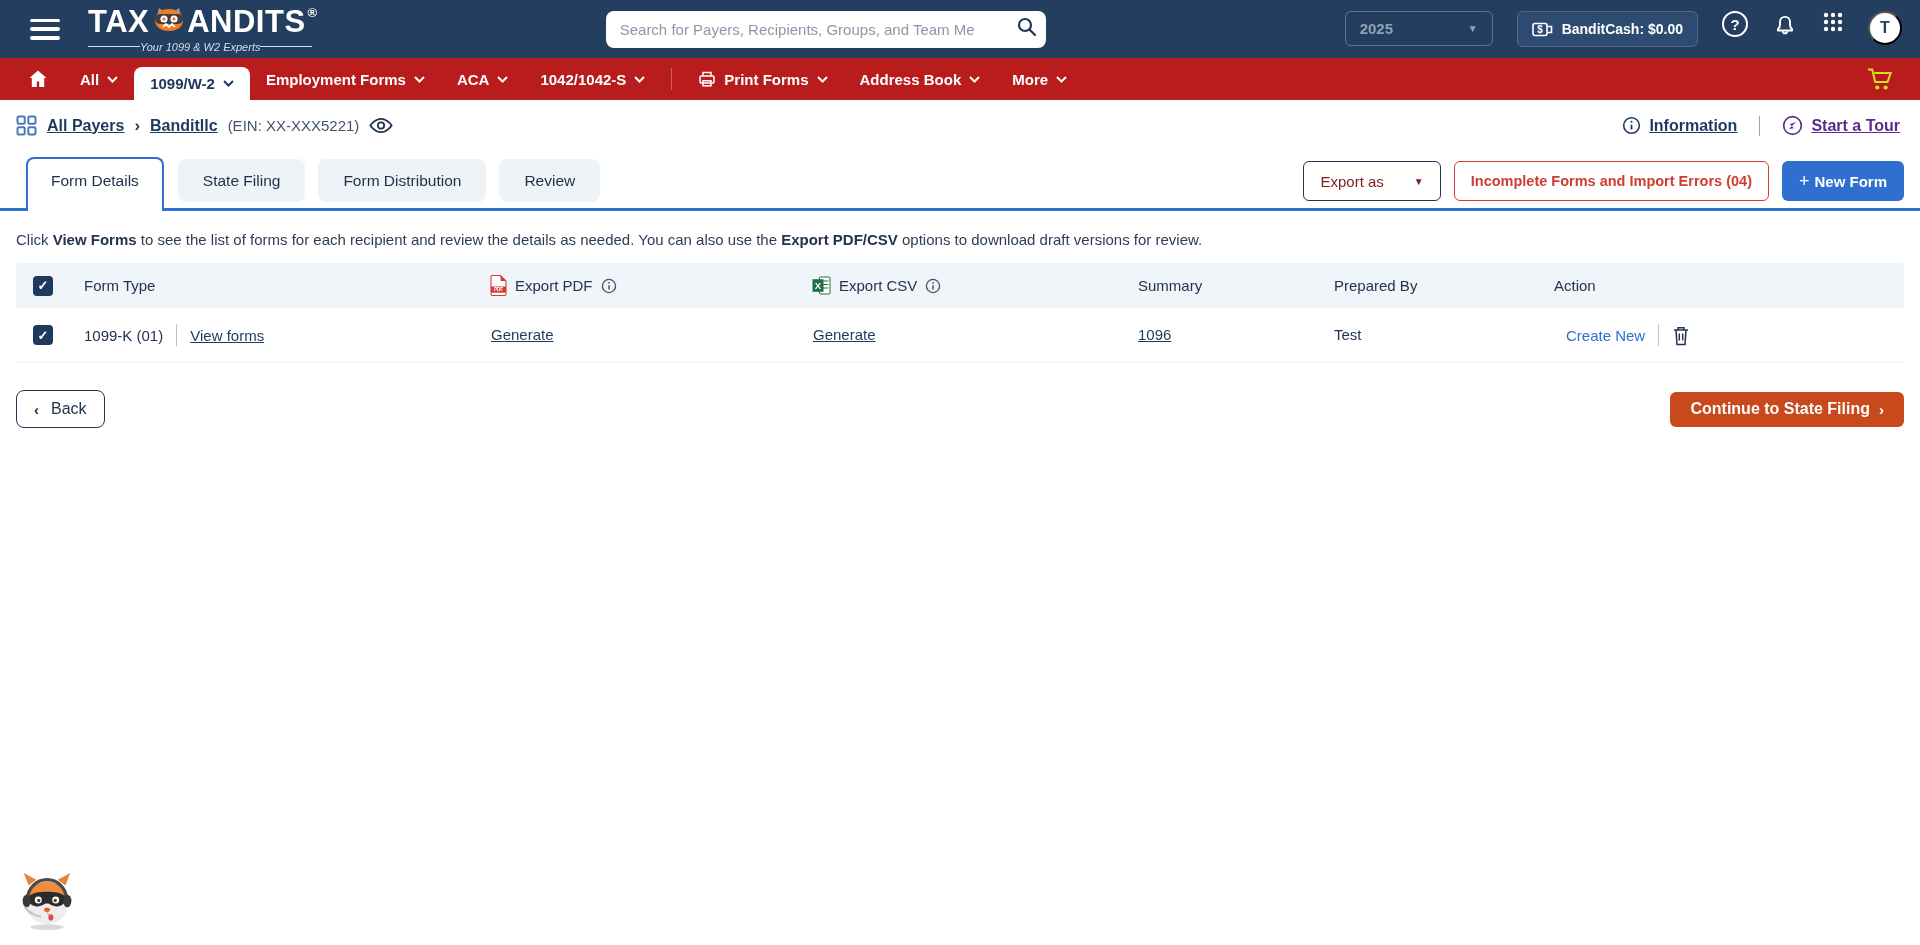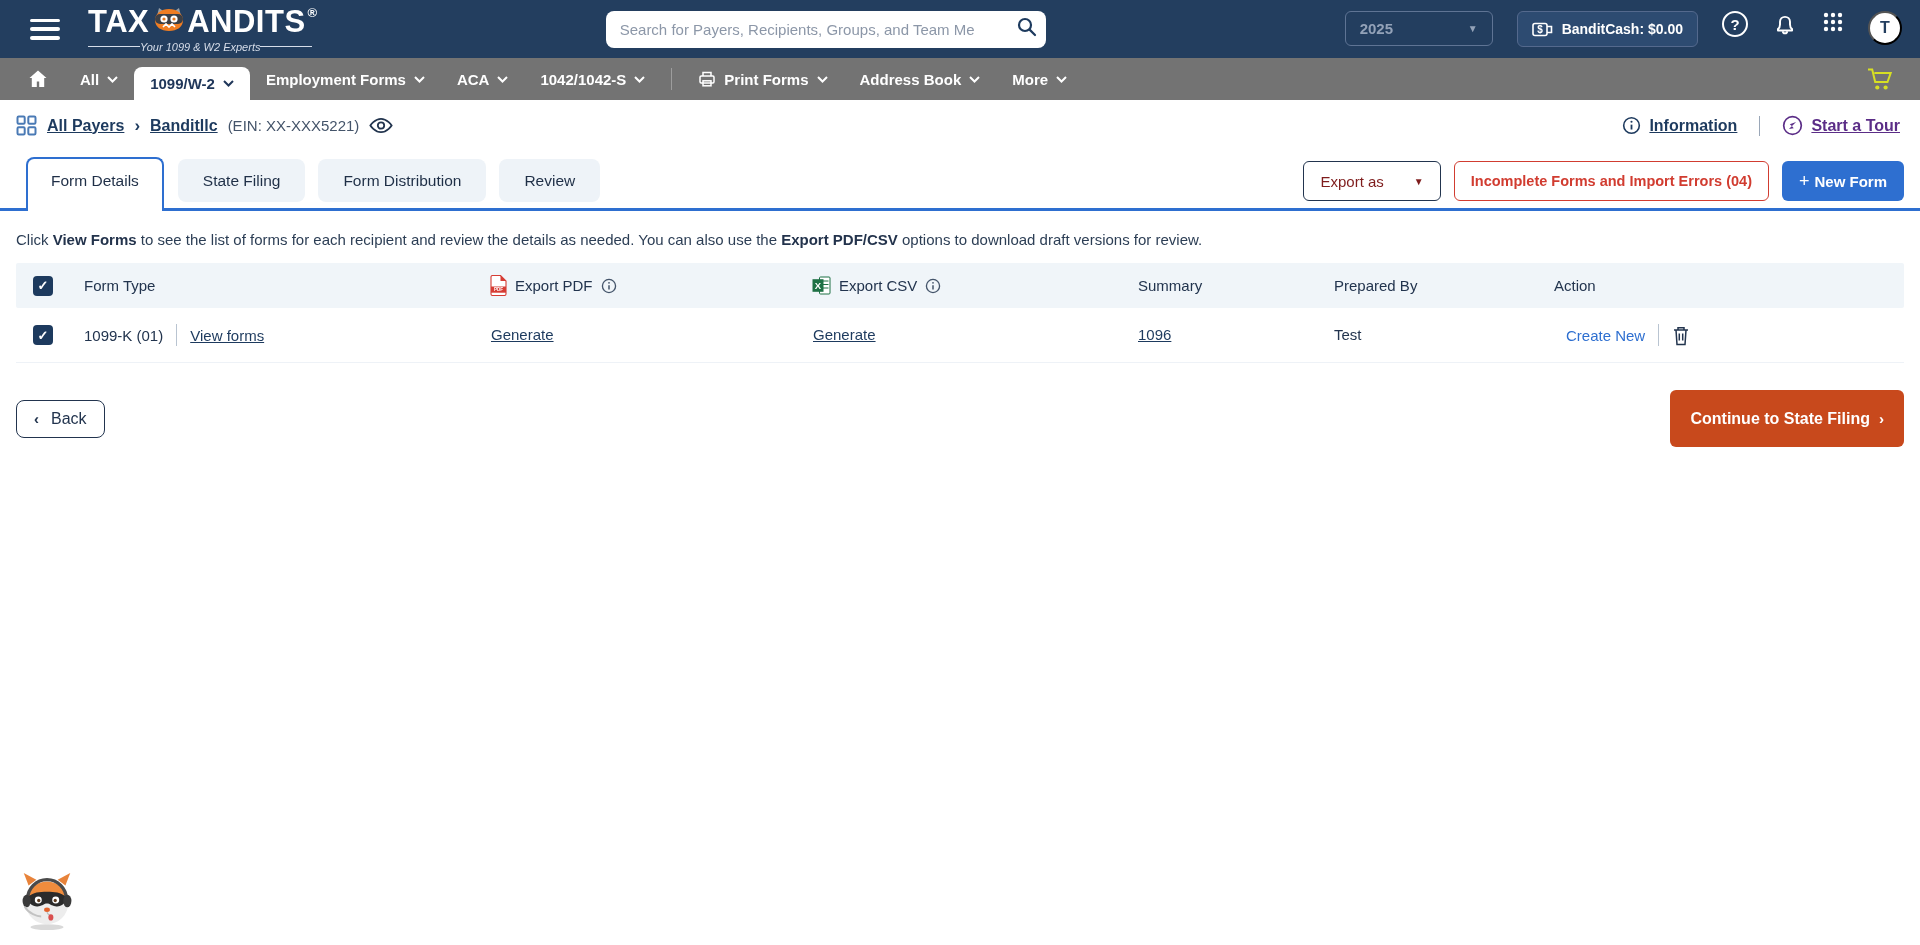--- a/index.html
+++ b/index.html
@@ -25,21 +25,21 @@
 
   .top-right { margin-left: auto; display: flex; align-items: flex-start; gap: 24px; }
   .year-select { width: 148px; height: 35px; border: 1px solid #5f7494; border-radius: 6px; display: flex; align-items: center; justify-content: space-between; padding: 0 14px; color: #93a2b8; font-weight: bold; font-size: 15px; cursor: pointer; background: transparent; }
   .year-caret { font-size: 10px; color: #93a2b8; }
   .bandit-cash { height: 36px; background: #2d4b71; border: 1px solid #54698d; border-radius: 6px; display: flex; align-items: center; gap: 9px; padding: 0 14px; color: #fff; font-weight: bold; font-size: 14px; cursor: pointer; }
   .icon-btn { background: none; border: none; cursor: pointer; display: flex; align-items: center; }
   .help-circle { width: 26px; height: 26px; border: 2px solid #fff; border-radius: 50%; color: #fff; font-weight: bold; font-size: 15px; display: flex; align-items: center; justify-content: center; }
   .avatar { width: 34px; height: 34px; border-radius: 50%; background: #fff; color: #233e5f; font-weight: bold; font-size: 16px; display: flex; align-items: center; justify-content: center; cursor: pointer; }
 
   
-  .navbar { height: 42px; background: #737373; display: flex; align-items: stretch; padding: 0 18px; }
+  .navbar { height: 42px; background: #b91c1c; display: flex; align-items: stretch; padding: 0 18px; }
   .nav-item { display: flex; align-items: center; gap: 8px; color: #fff; font-weight: 600; font-size: 15px; padding: 0 16px; cursor: pointer; background: none; border: none; white-space: nowrap; font-family: "Liberation Sans", sans-serif; }
   .nav-home { padding: 0 16px 0 10px; }
   .nav-item.active-pill { background: #fff; color: #20375a; border-radius: 8px 8px 0 0; margin-top: 9px; }
   .nav-divider { width: 1px; background: rgba(255,255,255,.3); margin: 10px 10px; }
   .nav-cart { margin-left: auto; display: flex; align-items: center; background: none; border: none; cursor: pointer; padding-right: 8px; }
 
   
   .breadcrumb-row { display: flex; align-items: center; padding: 15px 20px 9px 16px; }
   .crumb-left { display: flex; align-items: center; gap: 10px; }
   .crumb-link { color: #1d3a5e; font-weight: 600; font-size: 16px; text-decoration: underline; cursor: pointer; }
@@ -84,21 +84,21 @@
   .cell-pdf, .cell-csv { padding-left: 11px; }
   .cell-action { display: flex; align-items: center; padding-left: 24px; }
   .create-new { color: #2e6fd0; font-size: 15px; text-decoration: none; cursor: pointer; background: none; border: none; font-family: "Liberation Sans", sans-serif; }
   .trash-btn { background: none; border: none; cursor: pointer; display: flex; align-items: center; }
   .plain-text { font-size: 15px; color: #22344e; }
 
   
   .footer-row { display: flex; justify-content: space-between; align-items: center; margin: 27px 16px 0; }
   .btn-back { height: 38px; border: 1.5px solid #22344e; border-radius: 8px; background: #fff; color: #22344e; font-size: 16px; display: flex; align-items: center; gap: 12px; padding: 0 17px; cursor: pointer; font-family: "Liberation Sans", sans-serif; }
   .btn-back .chev { font-size: 15px; font-weight: bold; }
-  .btn-continue { height: 57px; background: #c8491c; border: none; border-radius: 6px; color: #fff; font-weight: bold; font-size: 16px; display: flex; align-items: center; gap: 9px; padding: 0 20px; cursor: pointer; font-family: "Liberation Sans", sans-serif; }
+  .btn-continue { height: 35px; background: #c8491c; border: none; border-radius: 6px; color: #fff; font-weight: bold; font-size: 16px; display: flex; align-items: center; gap: 9px; padding: 0 20px; cursor: pointer; font-family: "Liberation Sans", sans-serif; }
   .btn-continue .chev { font-size: 15px; }
 
   .mascot { position: absolute; left: 16px; bottom: 10px; cursor: pointer; background: none; border: none; }
 </style>
 </head>
 <body>
 
 <div class="app">
 
   <header class="topbar">

